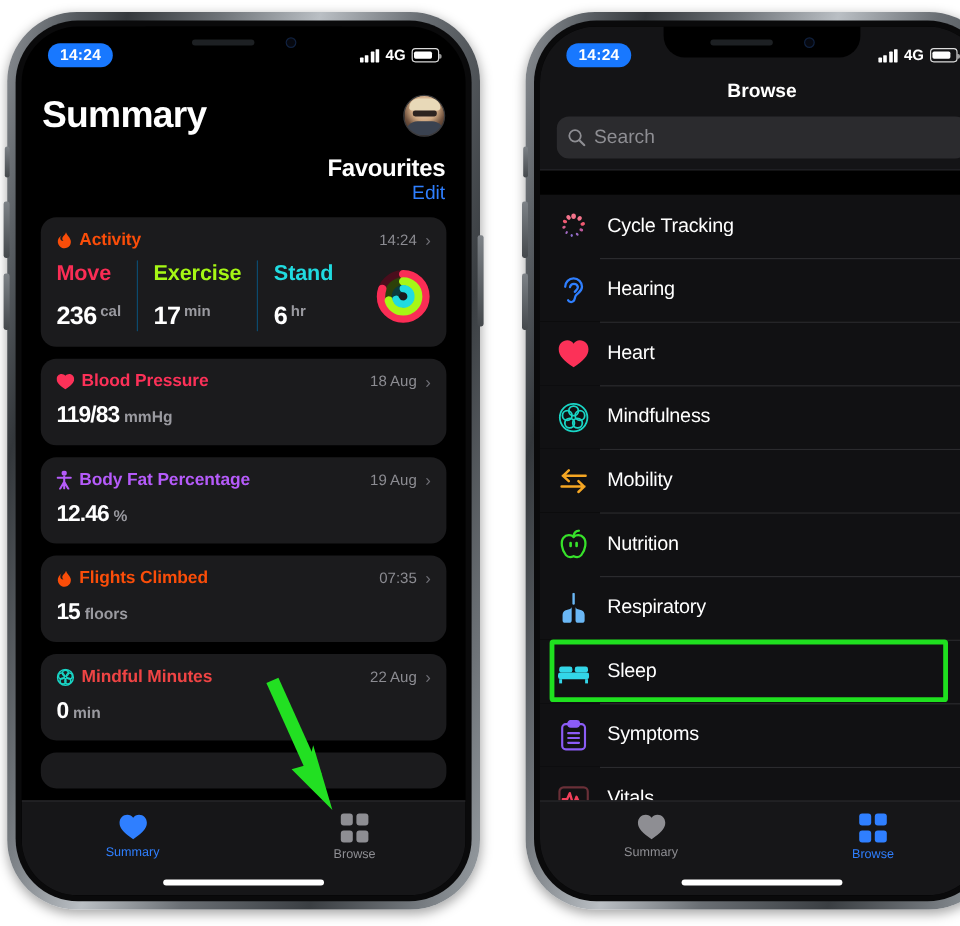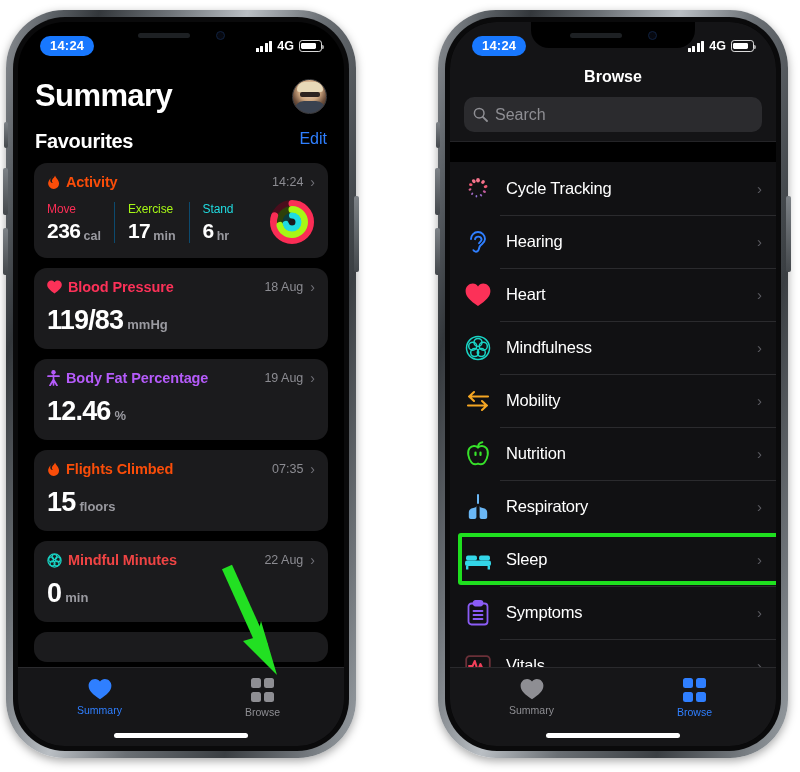--- a/index.html
+++ b/index.html
@@ -7,21 +7,21 @@
     width: 800px; height: 772px;
     background: #ffffff;
     font-family: "Liberation Sans", sans-serif;
     overflow: hidden;
   }
   .stage { position: relative; width: 800px; height: 772px; background: #fff; }
 
   
   .phone {
     position: absolute;
-    width: 350px; height: 748px;
+    width: 394px; height: 748px;
     border-radius: 58px;
     background: linear-gradient(105deg,#8d9196 0%,#5a5f64 9%,#33373b 17%,#6e7378 30%,#babfc4 44%,#6a6f74 58%,#3a3e42 76%,#6f7479 90%,#9aa0a5 100%);
     padding: 7px;
     box-shadow: 0 3px 10px rgba(0,0,0,.35);
   }
   .phone.left  { left: 6px;  top: 10px; }
   .phone.right { left: 438px; top: 10px; }
 
   .bezel {
     width: 100%; height: 100%;
@@ -112,47 +112,47 @@
   .avatar .glass {
     position: absolute; top: 12px; left: 50%; transform: translateX(-50%);
     width: 20px; height: 5px; border-radius: 2px; background: #2c2320;
   }
   .avatar .body {
     position: absolute; bottom: 0; left: 50%; transform: translateX(-50%);
     width: 32px; height: 12px; border-radius: 10px 10px 0 0; background: #3a4250;
   }
 
   .fav-row {
-    display: flex; align-items: flex-start; justify-content: space-between;
-    margin-top: 16px; padding: 0 1px;
+    display: flex; align-items: flex-end; justify-content: space-between;
+    margin-top: 16px; padding: 0 1px; flex-direction: column;
   }
   .fav-title { color: #fff; font-size: 20px; font-weight: bold; letter-spacing: -.3px; }
   .fav-edit { color: #2f7fff; font-size: 16px; }
 
   .card {
     background: #1b1b1d; border-radius: 13px;
     margin-top: 10px; padding: 11px 13px 13px;
   }
   .card-head { display: flex; align-items: center; justify-content: space-between; }
   .card-head-left { display: flex; align-items: center; gap: 6px; }
   .card-name { font-size: 14.5px; font-weight: bold; letter-spacing: -.1px; }
   .card-head-right { display: flex; align-items: center; gap: 7px; }
   .card-date { color: #8c8c92; font-size: 12.5px; }
   .chev { color: #6f6f76; font-size: 14px; line-height: 1; }
 
   .metric { display: flex; align-items: baseline; gap: 4px; margin-top: 10px; }
-  .metric .big { color: #fff; font-size: 27px; font-weight: bold; letter-spacing: -.8px; }
+  .metric .big { color: #fff; font-size: 19px; font-weight: bold; letter-spacing: -.8px; }
   .metric .unit { color: #9a9aa0; font-size: 13px; font-weight: bold; }
 
   .act-body { display: flex; align-items: center; margin-top: 9px; }
   .act-cols { display: flex; flex: 1; }
   .act-col { padding-right: 13px; }
   .act-col + .act-col { border-left: 1px solid #0c4a6e; padding-left: 13px; }
-  .act-label { font-size: 12px; font-weight: normal; letter-spacing: -.1px; }
-  .act-val { display: flex; align-items: flex-end; gap: 3px; margin-top: 3px; }
+  .act-label { font-size: 18px; font-weight: bold; letter-spacing: -.1px; }
+  .act-val { display: flex; align-items: flex-start; gap: 3px; margin-top: 14px; }
   .act-val b { color: #fff; font-size: 21px; font-weight: bold; letter-spacing: -.5px; }
   .act-val i { color: #9a9aa0; font-size: 12.5px; font-style: normal; font-weight: bold; }
 
   .rings { width: 46px; height: 46px; position: relative; margin-left: auto; }
 
   
   .tabbar {
     position: absolute; left: 0; right: 0; bottom: 0; height: 79px;
     background: #161618;
     border-top: .5px solid #2a2a2d;

